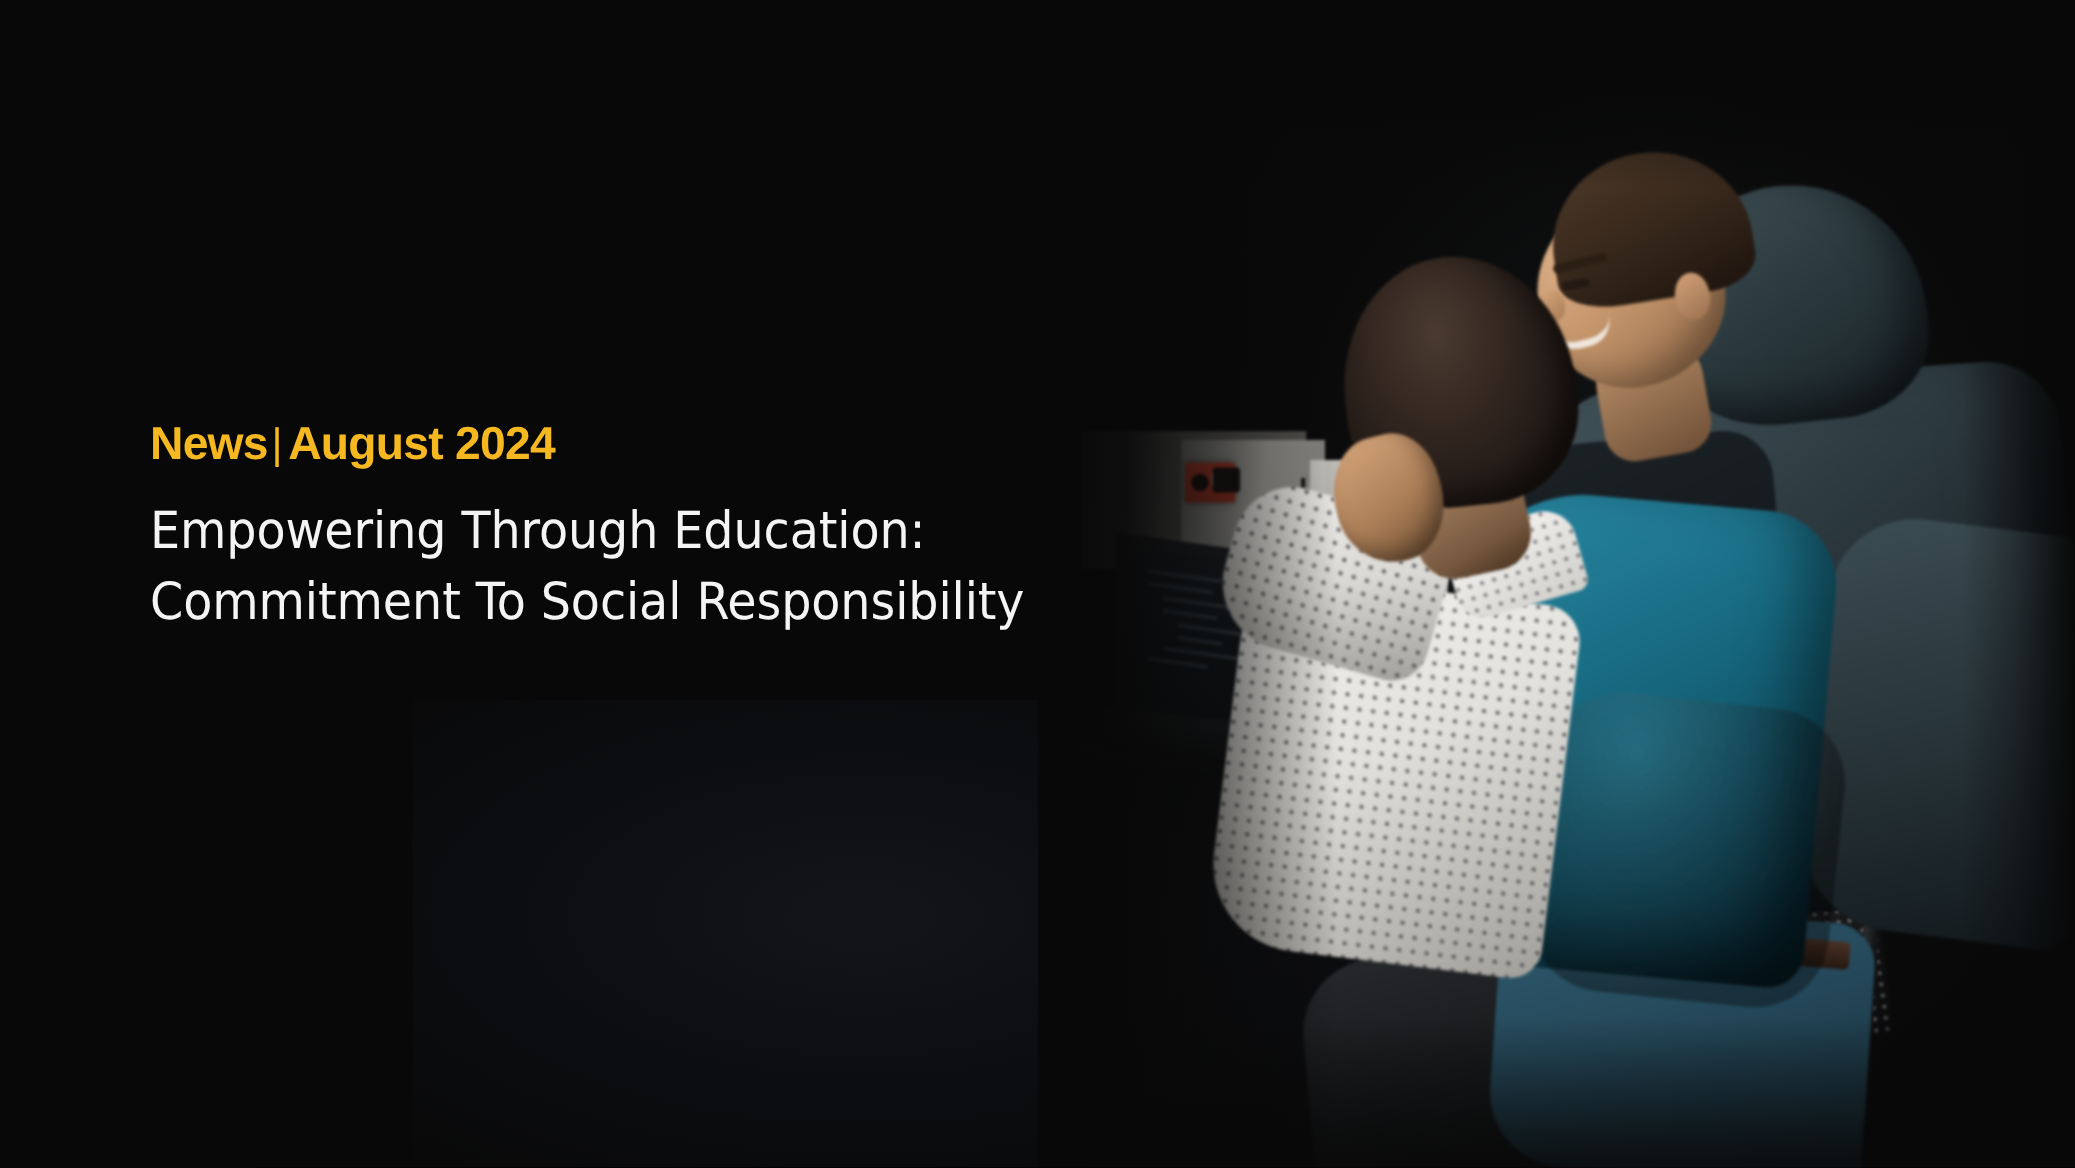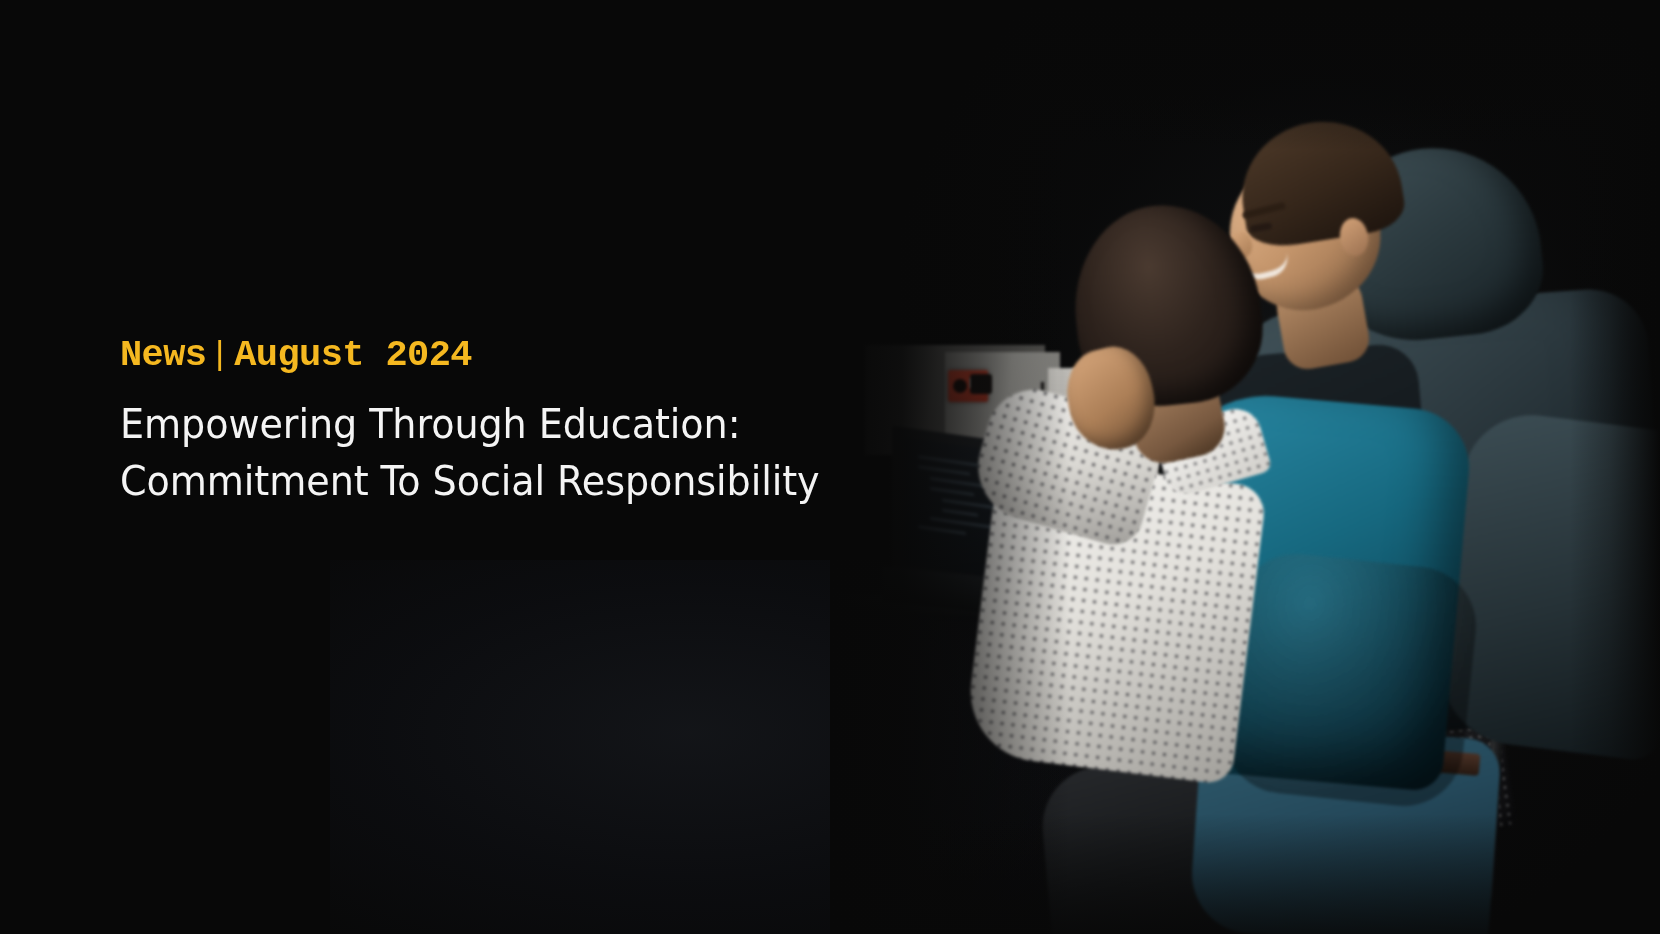--- a/index.html
+++ b/index.html
@@ -32,21 +32,21 @@
     pointer-events:none;
   }
 
   
   .text-block {
     position:absolute; left:120px; top:336px;
     width:760px;
   }
 
   .eyebrow {
-    font-family:Liberation Mono, monospace;
+    font-family:Liberation Sans, sans-serif;
     font-size:37px;
     font-weight:700;
     letter-spacing:-0.6px;
     color:#F5B820;
     line-height:1.05;
     white-space:nowrap;
   }
   .eyebrow .sep {
     font-weight:400;
     padding:0 5px 0 3px;

